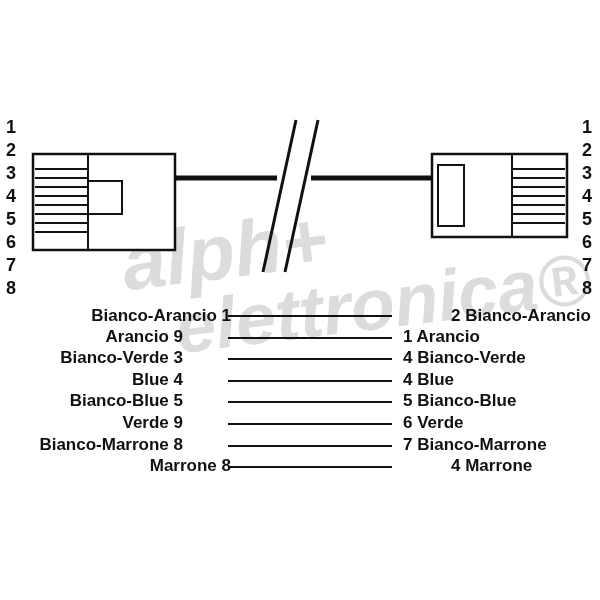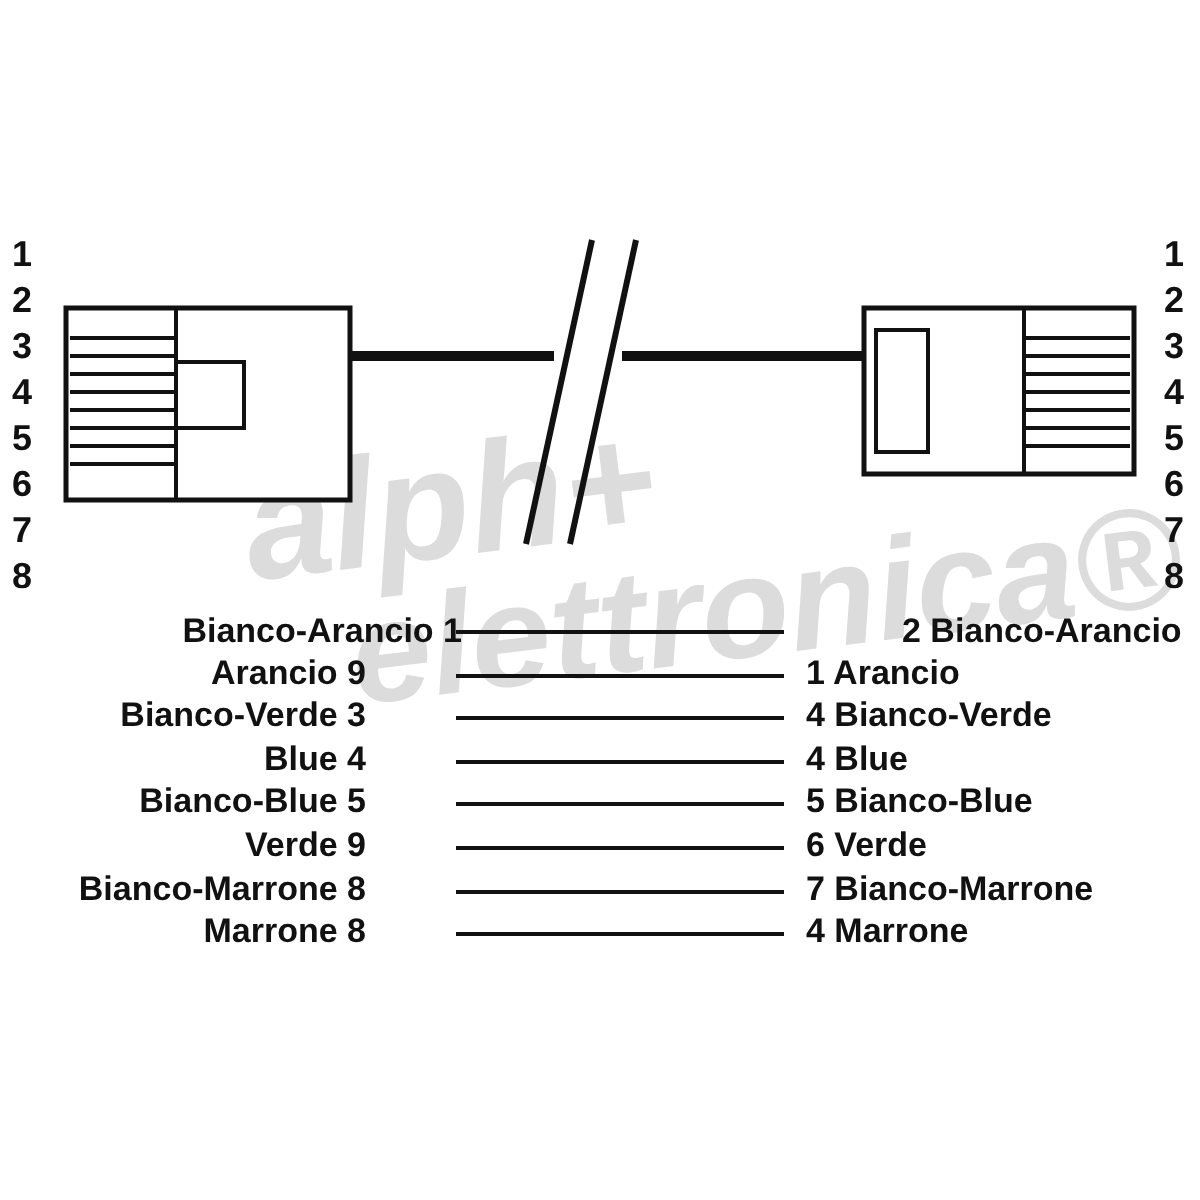--- a/index.html
+++ b/index.html
@@ -55,21 +55,21 @@
   .wire-line {
     position: absolute;
     z-index: 2;
     left: 228px;
     width: 164px;
     height: 2px;
     background: #111;
   }
   
   .t0 { top: 306px; padding-left: 48px; } .t1 { top: 327px; } .t2 { top: 348px; } .t3 { top: 370px; }
-  .t4 { top: 391px; } .t5 { top: 413px; } .t6 { top: 435px; } .t7 { top: 456px; }
+  .t4 { top: 391px; } .t5 { top: 413px; } .t6 { top: 435px; } .t7 { top: 456px; margin-left: 48px; }
   .l0 { top: 315px; } .l1 { top: 337px; } .l2 { top: 358px; } .l3 { top: 380px; }
   .l4 { top: 401px; } .l5 { top: 423px; } .l6 { top: 445px; } .l7 { top: 466px; }
 </style>
 </head>
 <body>
 
 <div class="stage">
 
   <div class="watermark">
     <div class="wm1">alph+</div>

